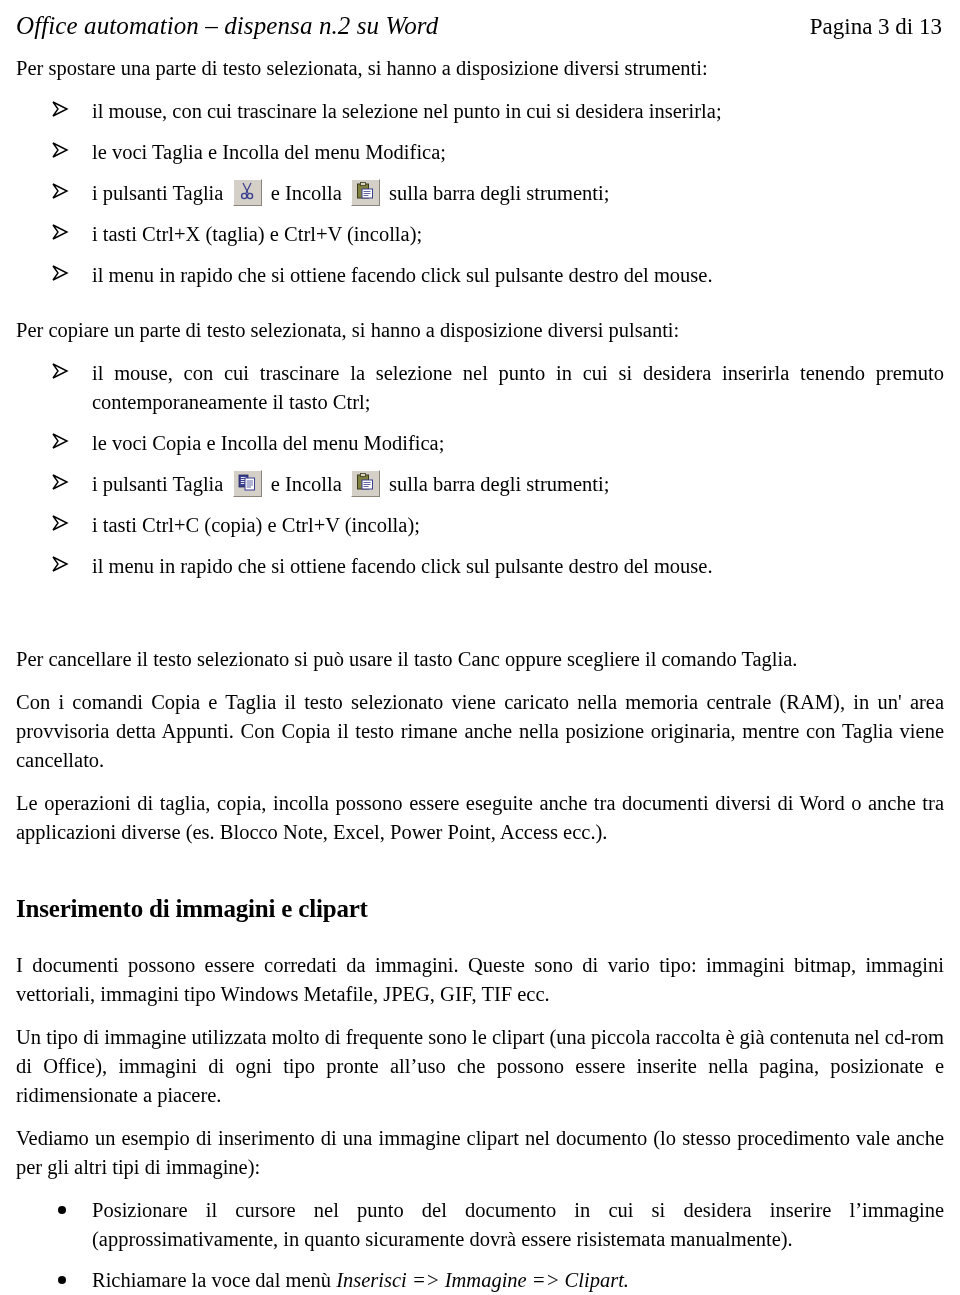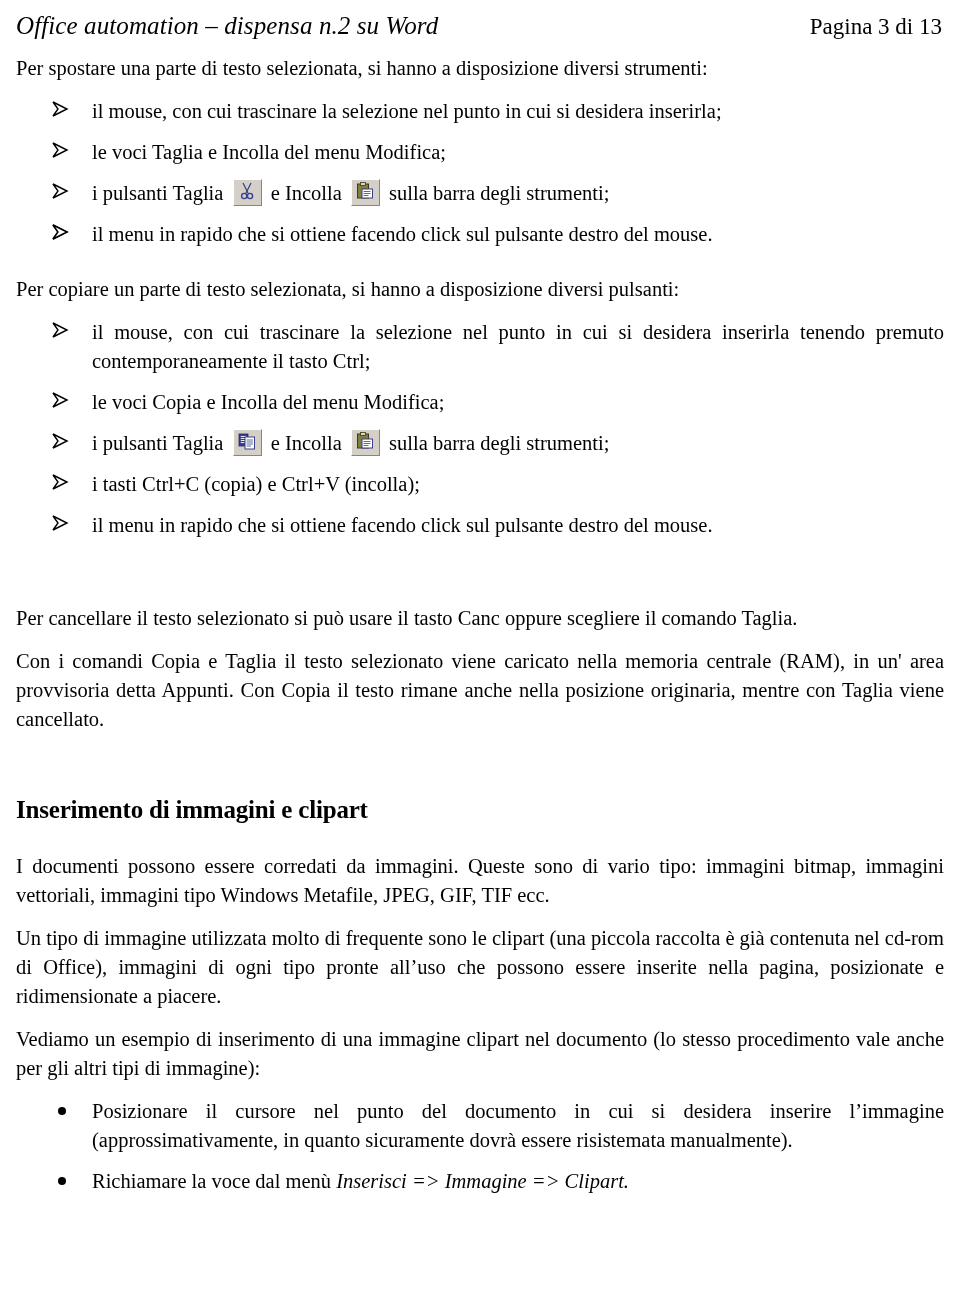--- a/index.html
+++ b/index.html
@@ -199,20 +199,21 @@
         </span>
         <span> sulla barra degli strumenti; </span>
       </li>
 
       <li>
         <span class="arrow-marker">
           <svg width="22" height="22" viewBox="0 0 22 22">
               <path d="M3 4 L17 11 L3 18 L8 11 Z" fill="#ffffff" stroke="#000000" stroke-width="1.4" stroke-linejoin="miter"></path>
             </svg>
         </span>
+        <span>i tasti Ctrl+X  (taglia)  e Ctrl+V (incolla);</span>
       </li>
 
       <li>
         <span class="arrow-marker">
           <svg width="22" height="22" viewBox="0 0 22 22">
               <path d="M3 4 L17 11 L3 18 L8 11 Z" fill="#ffffff" stroke="#000000" stroke-width="1.4" stroke-linejoin="miter"></path>
             </svg>
         </span>
         <span>il menu in rapido che si ottiene facendo click sul pulsante destro del mouse.</span>
       </li>
@@ -295,20 +296,21 @@
     <div class="gap-xl"></div>
 
     <p class="para left">Per cancellare il testo selezionato si può usare il tasto Canc oppure scegliere il comando Taglia.</p>
 
     <div class="gap-sm"></div>
 
     <p class="para">Con i comandi Copia e Taglia il testo selezionato viene caricato nella memoria centrale (RAM), in un' area provvisoria detta Appunti. Con Copia il testo rimane anche nella posizione originaria, mentre con Taglia viene cancellato.</p>
 
     <div class="gap-sm"></div>
 
+    <p class="para">Le operazioni di taglia, copia, incolla possono essere eseguite anche tra documenti diversi di Word o anche tra applicazioni diverse (es. Blocco Note, Excel, Power Point, Access ecc.).</p>
 
     <div class="gap-lg"></div>
 
     <h2 class="section-heading">Inserimento di immagini e clipart</h2>
 
     <div class="gap-md"></div>
 
     <p class="para">I documenti possono essere corredati da immagini. Queste sono di vario tipo: immagini bitmap, immagini vettoriali, immagini tipo Windows Metafile, JPEG, GIF, TIF ecc.</p>
 
     <div class="gap-sm"></div>

